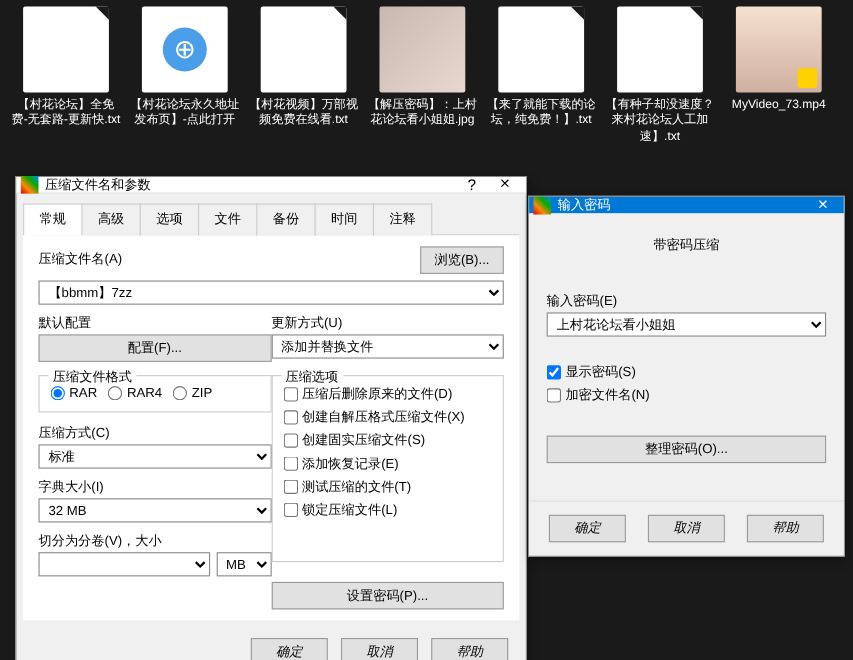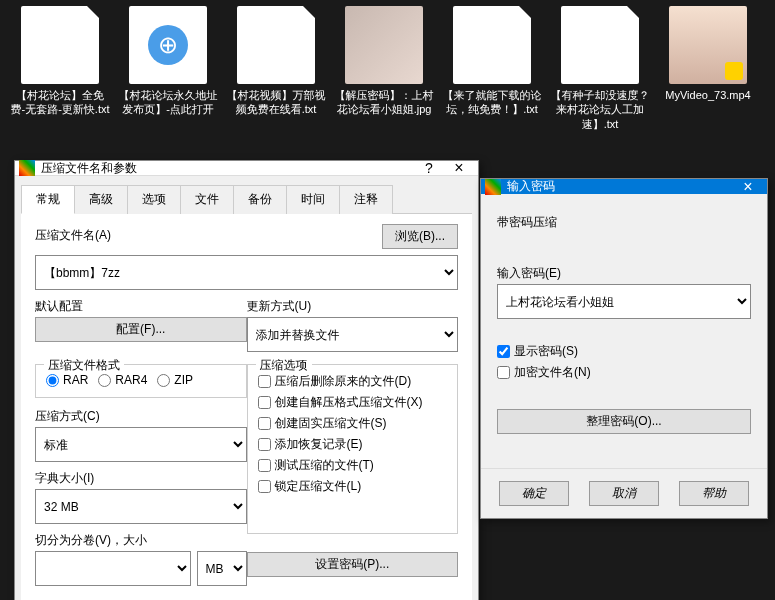--- a/index.html
+++ b/index.html
@@ -32,35 +32,35 @@
 .tabs { display: flex; border-bottom: 1px solid #ccc; margin: 8px 6px 0; }
 .tab { padding: 5px 14px; border: 1px solid #ccc; border-bottom: none; background: #f0f0f0; margin-right: -1px; cursor:pointer; position:relative; top:1px; }
 .tab.active { background: #fff; border-bottom: 1px solid #fff; z-index:1; }
 
 .body { padding: 10px 14px; background: #fff; margin: 0 6px; }
 .pwd .body { margin: 0; background: #f0f0f0; padding: 10px 16px 16px; }
 
 .row { display: flex; align-items: center; margin-bottom: 6px; gap: 6px; }
 .lbl { margin-bottom: 2px; }
 .btn { padding: 3px 12px; background: #e1e1e1; border: 1px solid #999; cursor:pointer; min-width:70px; text-align:center; }
-select, input[type=text] { border: 1px solid #888; padding: 2px 4px; background:#fff; font-size:12px; height:35px; }
+select, input[type=text] { border: 1px solid #888; padding: 2px 4px; background:#fff; font-size:12px; height:22px; }
 .wide { width: 100%; }
 
 .group { border: 1px solid #ccc; padding: 8px 10px 6px; margin-top:6px; position:relative; }
 .group > legend, .group-title { position:absolute; top:-8px; left:8px; background:#fff; padding:0 4px; font-size:12px; }
 .cols { display:flex; }
 .col { flex:1; }
 .radio, .check { display:flex; align-items:center; gap:4px; margin-bottom:4px; cursor:pointer; }
 .radios { display:flex; gap:10px; }
 
 .btnrow { display:flex; justify-content:center; gap:18px; padding:10px; background:#f0f0f0; margin: 0 6px 6px; font-style: italic; }
 .btnrow.outer { background:#f0f0f0; margin:6px 6px; justify-content:flex-end; gap:12px; }
 .pwd .btnrow { margin:0; padding: 12px 10px; border-top:1px solid #ddd; gap:20px; }
 
-.section-title { padding: 10px 0; }
+.section-title { text-align:center; padding: 10px 0; }
 .spacer { height: 24px; }
 </style>
 </head>
 <body>
 
 <div class="desktop">
     <div class="file-icon">
       <div class="file-thumb doc"></div>
       <div class="file-label">【村花论坛】全免费-无套路-更新快.txt</div>
     </div>

